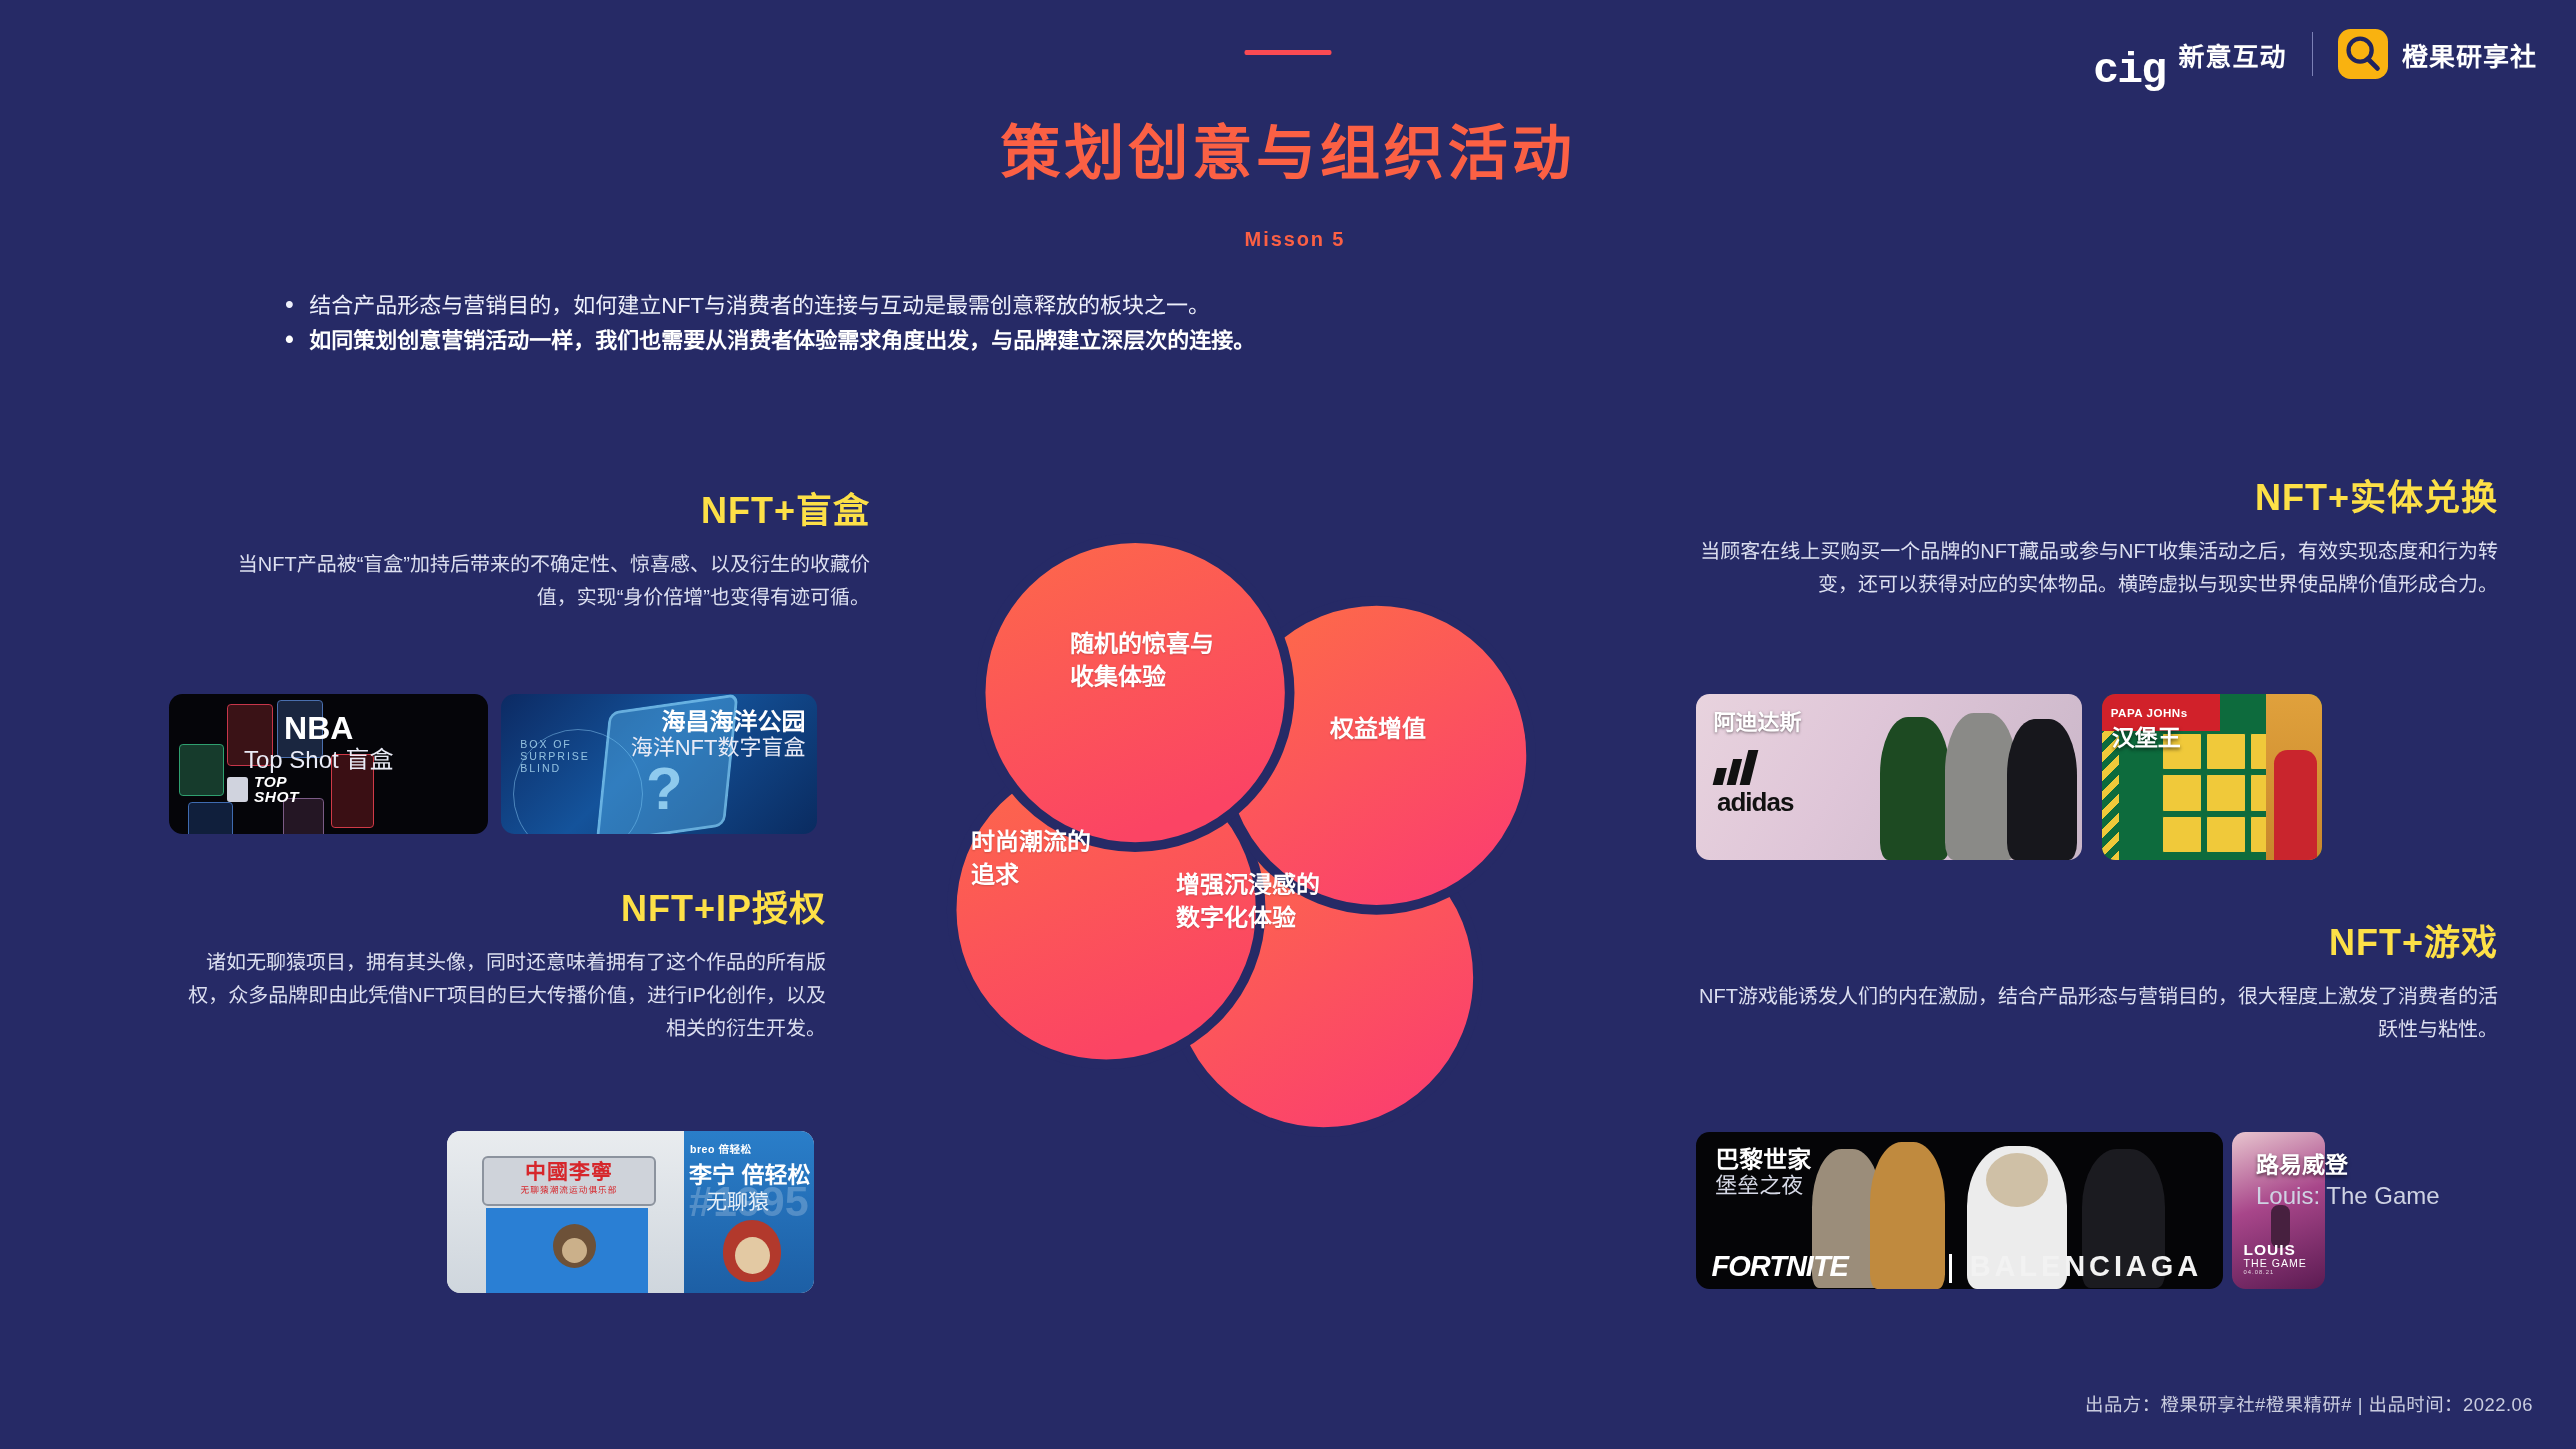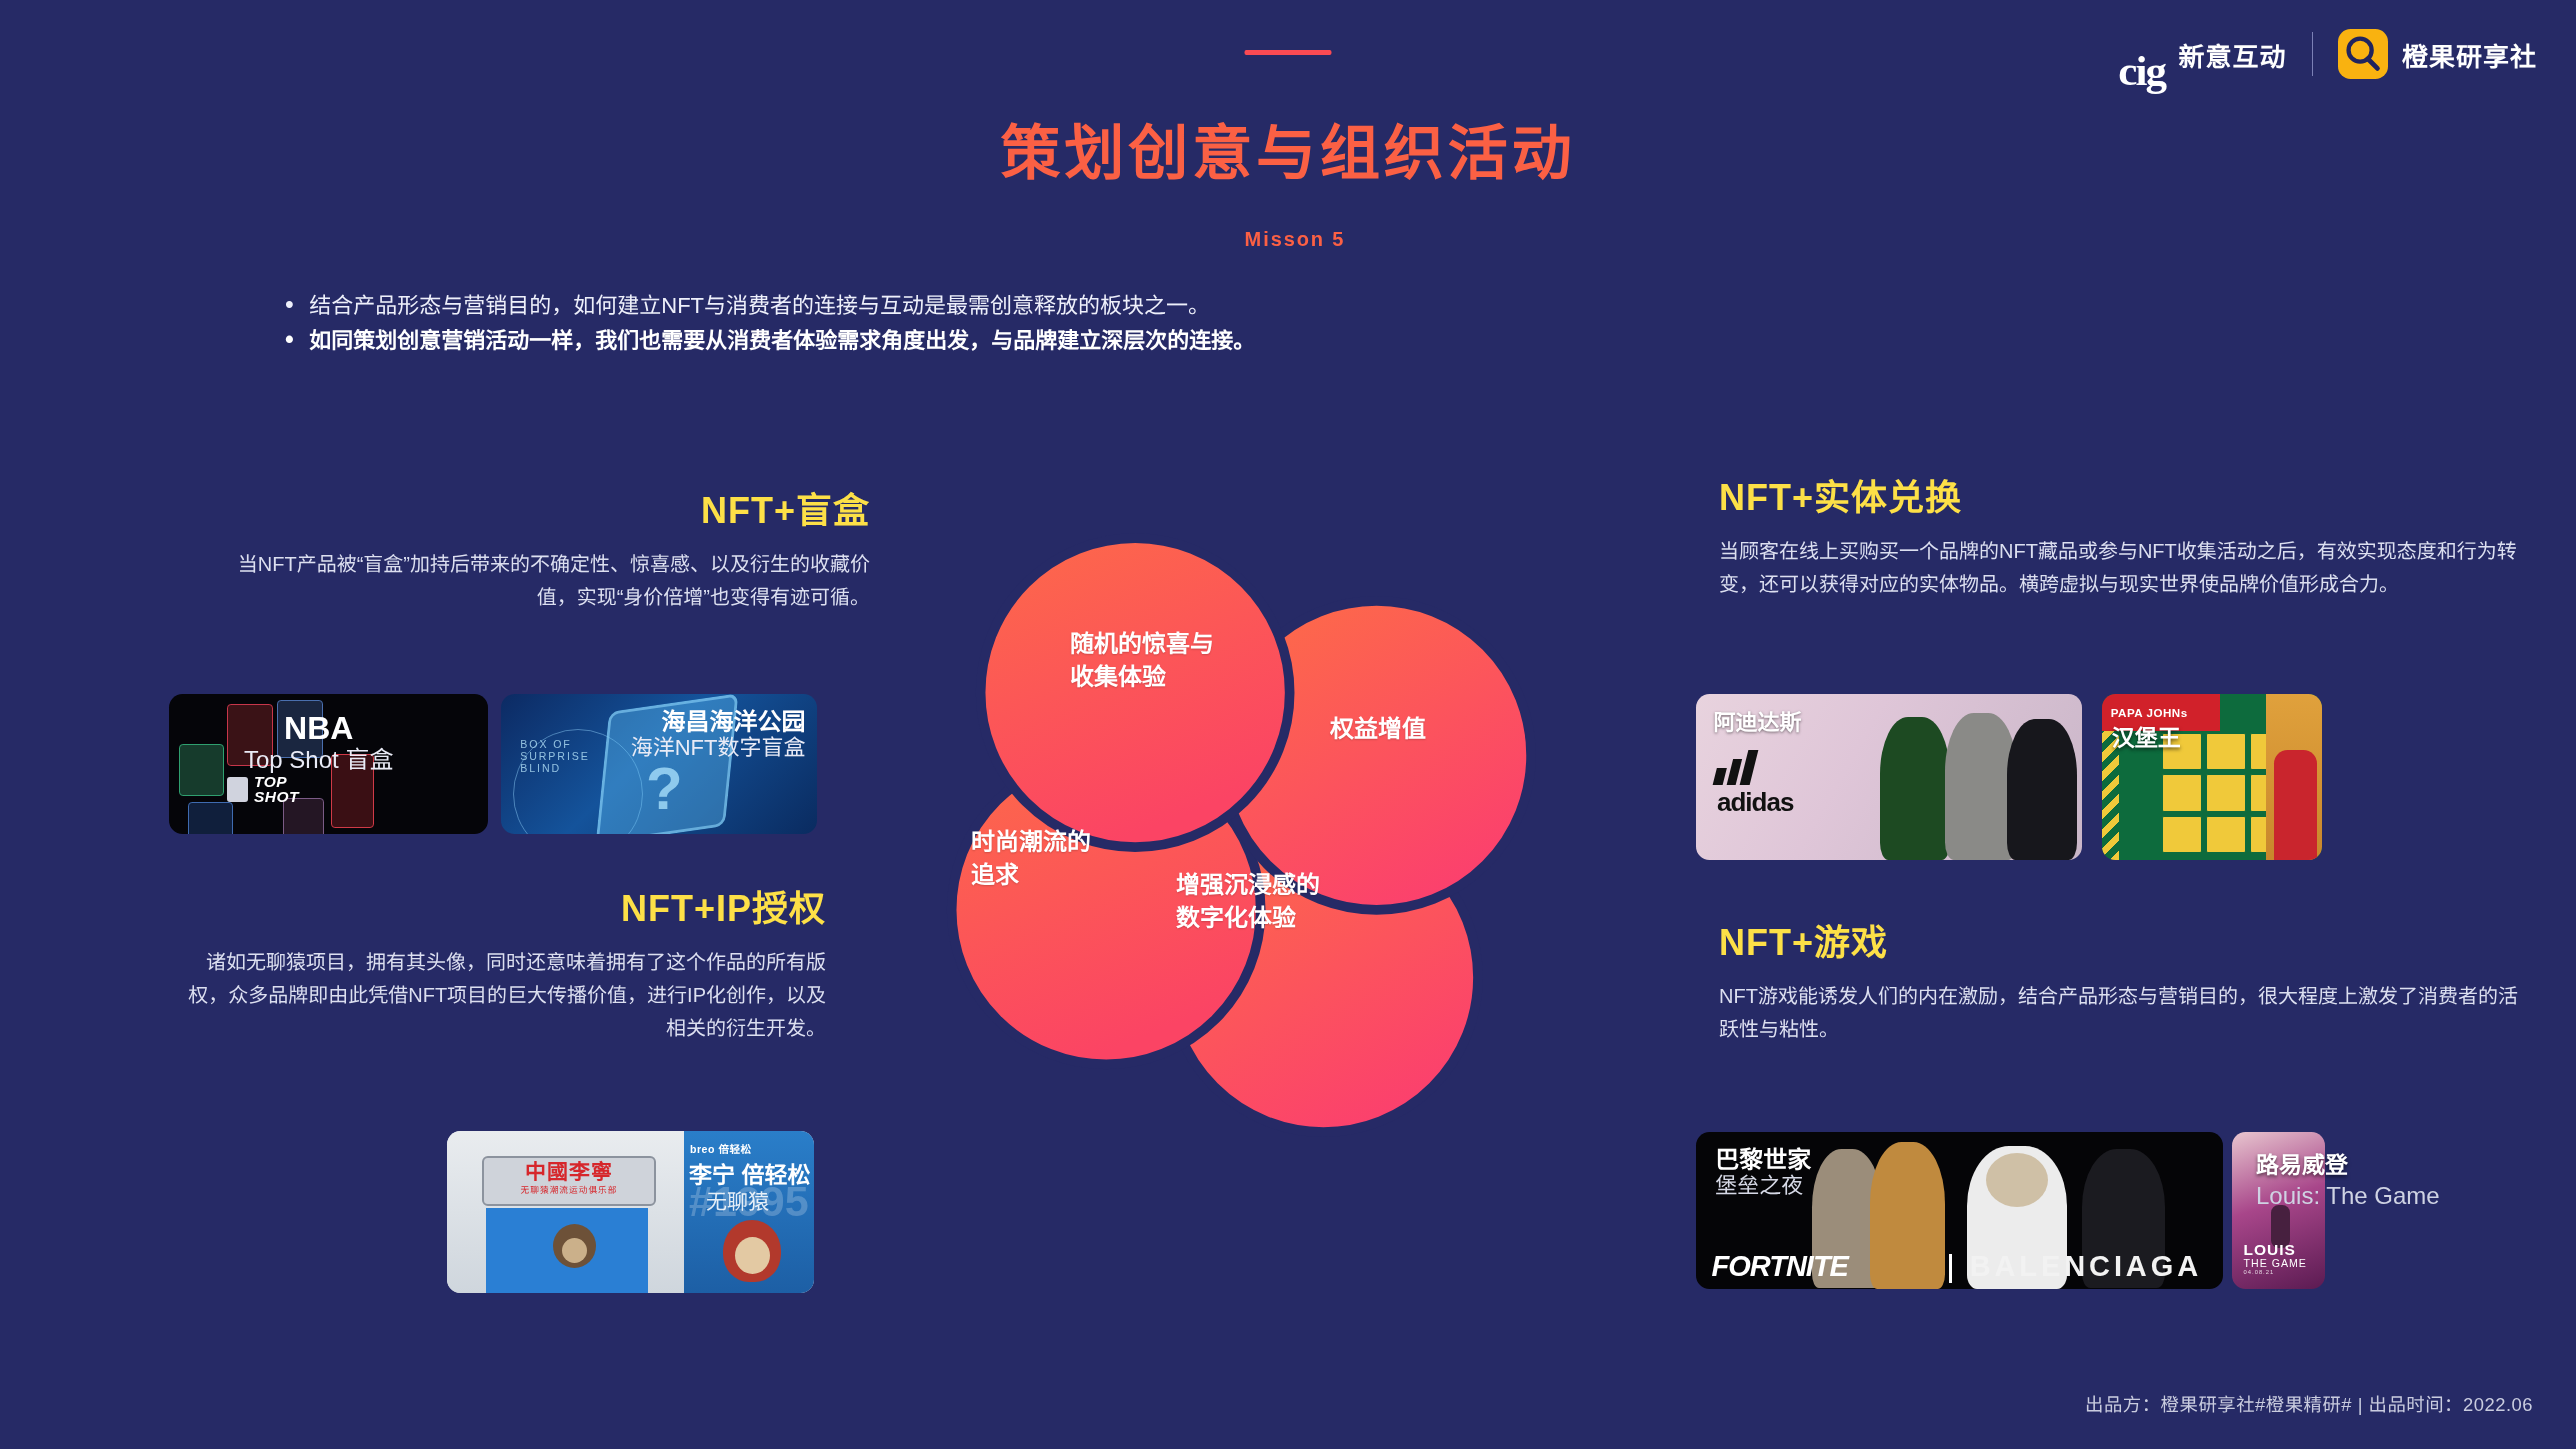--- a/index.html
+++ b/index.html
@@ -9,21 +9,21 @@
     background:#262a66;
     font-family:"Liberation Sans","DejaVu Sans",sans-serif;
     overflow:hidden;position:relative;
     -webkit-font-smoothing:antialiased;
   }
   .slide{position:absolute;inset:0;}
 
   
   .brandbar{position:absolute;top:27px;right:39px;display:flex;align-items:center;gap:25px;height:54px;}
   .cig-logo{display:flex;align-items:center;gap:13.5px;}
-  .cig-mark{font-size:43px;font-weight:bold;color:#ffffff;letter-spacing:-1.9px;line-height:1;font-family:Liberation Serif, serif;margin-top:32px;}
+  .cig-mark{font-size:43px;font-weight:bold;color:#ffffff;letter-spacing:-1.9px;line-height:1;font-family:Liberation Mono, monospace;margin-top:32px;}
   .cig-cn{font-size:26px;font-weight:bold;color:#ffffff;letter-spacing:1px;}
   .brand-div{width:1.9px;height:44px;background:#7b80b5;}
   .cg-logo{display:flex;align-items:center;gap:13.5px;}
   .cg-mark{width:50px;height:50px;border-radius:12.6px;background:#f9b210;display:flex;align-items:center;justify-content:center;}
   .cg-mark svg{display:block;}
   .cg-cn{font-size:26px;font-weight:bold;color:#ffffff;letter-spacing:1px;}
 
   
   .title-rule{position:absolute;left:50%;transform:translateX(-50%);top:50px;width:87px;height:4.8px;background:#fb4a53;border-radius:1.9px;}
   .title{position:absolute;left:0;right:0;top:124px;text-align:center;font-size:60px;font-weight:bold;color:#fb6044;letter-spacing:3.9px;line-height:1;}
@@ -33,21 +33,21 @@
   .bullets{position:absolute;left:285px;top:288px;width:1430px;}
   .bullet{display:flex;align-items:flex-start;gap:15.5px;color:#eef0fb;font-size:22px;line-height:35px;}
   .bullet .dot{font-size:25px;line-height:33px;}
   .bullet.strong{font-weight:bold;color:#ffffff;}
 
   
   .sec{position:absolute;}
   .sec .h{font-size:36px;font-weight:bold;color:#fde047;letter-spacing:1px;line-height:1.1;}
   .sec .p{font-size:20px;line-height:33px;color:#dcdff0;margin-top:17.4px;}
   .sec.left{width:638px;text-align:right;}
-  .sec.right{width:802px;text-align:left;margin-left:23px;}
+  .sec.right{width:802px;text-align:right;}
 
   
   #sec-blindbox{left:232px;top:491px;}
   #sec-ip{left:188px;top:889px;}
   
   #sec-redeem{left:1696px;top:478px;}
   #sec-game{left:1696px;top:923px;}
 
   
   .card{position:absolute;border-radius:13.5px;overflow:hidden;}

